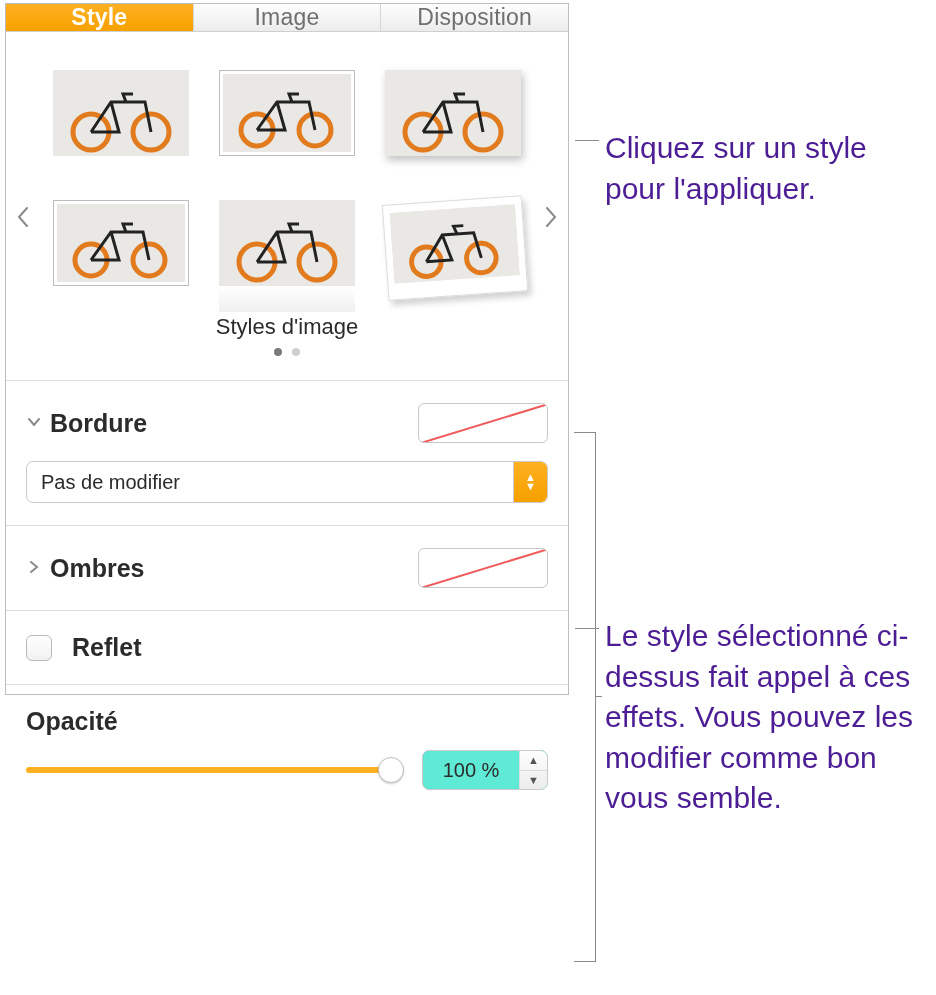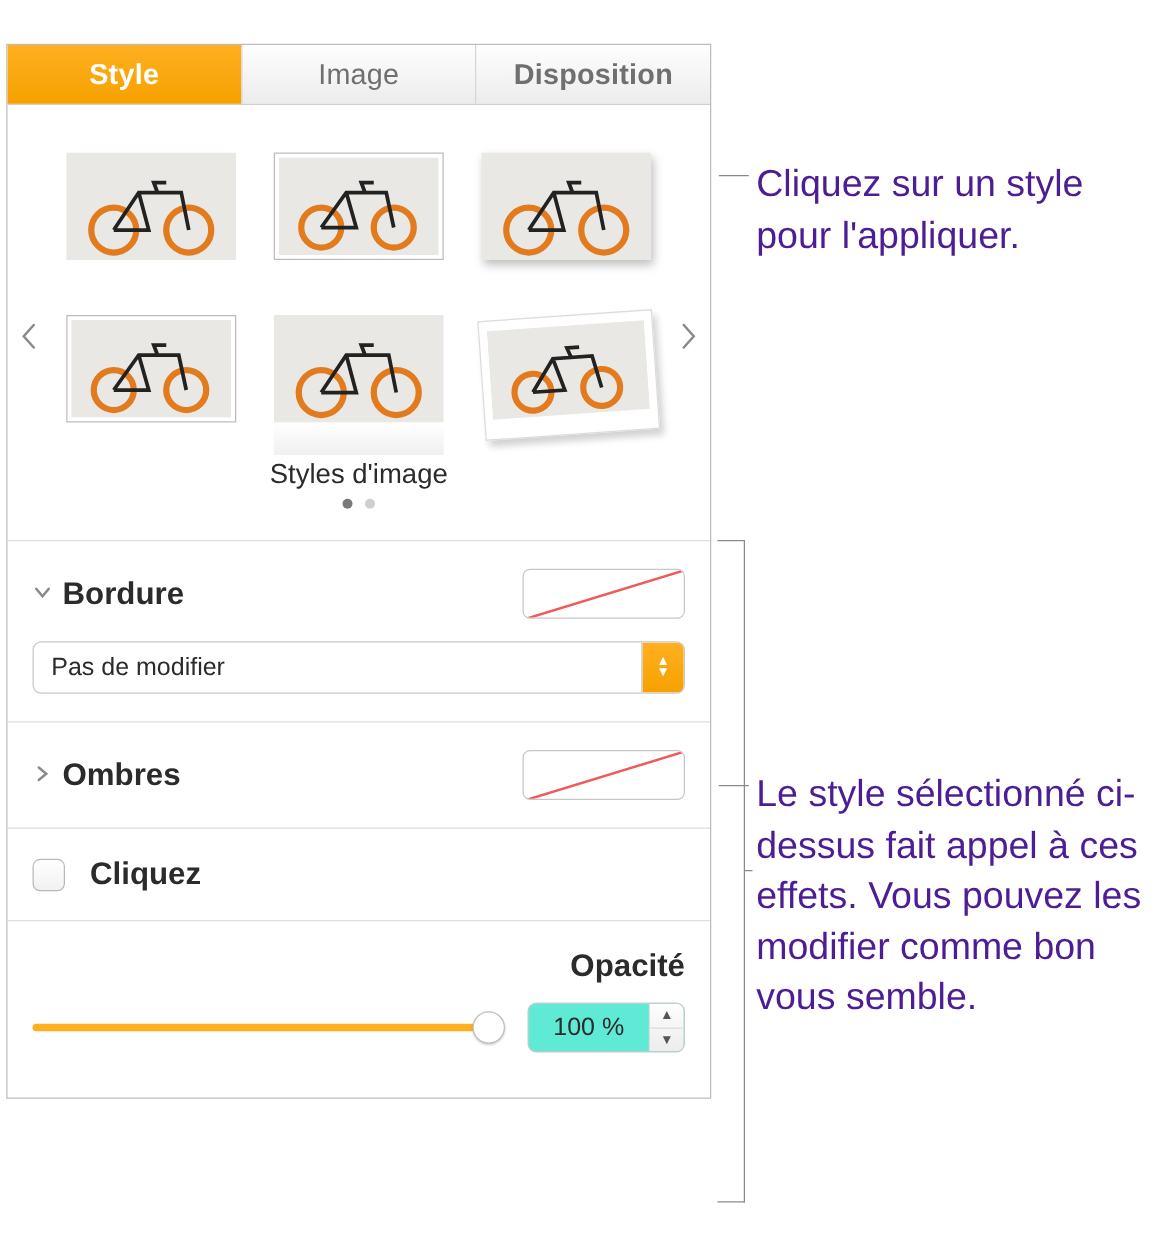--- a/index.html
+++ b/index.html
@@ -8,44 +8,44 @@
     font-family: -apple-system, "Helvetica Neue", Helvetica, Arial, sans-serif;
     background: #ffffff;
     color: #1d1d1f;
     width: 936px;
     height: 995px;
   }
   .root { position: relative; width: 936px; height: 995px; }
   .panel {
     position: absolute;
     left: 5px; top: 3px;
-    width: 564px; height: 844px;
+    width: 564px; height: 692px;
     border: 1px solid #bdbdbd;
     background: #ffffff;
-    display: flex; flex-direction: column; margin-top: 32px;
+    display: flex; flex-direction: column;
   }
   .tabs {
     display: flex;
     height: 48px;
     background: linear-gradient(#fefefe, #ececec);
     border-bottom: 1px solid #cfcfcf;
   }
   .tab {
     flex: 1 1 0;
     display: flex;
     align-items: center;
     justify-content: center;
     font-size: 23px;
     font-weight: 500;
     color: #6f6f6f;
     border-right: 1px solid #d6d6d6;
     cursor: default;
     letter-spacing: 0.2px;
   }
-  .tab:last-child { border-right: none; font-weight: bold; }
+  .tab:last-child { border-right: none; }
   .tab.active {
     background: linear-gradient(#ffb021, #f6a100);
     color: #ffffff;
     font-weight: 600;
   }
   .gallery-wrap { padding: 38px 0 6px 0; position: relative; }
   .gallery-nav {
     position: absolute;
     top: 155px;
     width: 34px; height: 60px;
@@ -310,27 +310,27 @@
           <span>Ombres</span>
         </div>
         <div class="none-swatch"></div>
       </div>
     </div>
 
     <div class="section">
       <div class="row1">
         <div class="sec-label" style="font-weight:600;">
           <span class="checkbox"></span>
-          <span>Cliquez</span>
+          <span>Reflet</span>
         </div>
       </div>
     </div>
 
     <div class="section" style="border-bottom:none;">
-      <div class="sec-label" style="gap:0;justify-content:flex-end;">
+      <div class="sec-label" style="gap:0;">
         <span>Opacité</span>
       </div>
       <div class="opacity-row">
         <div class="slider">
           <div class="track"></div>
           <div class="knob"></div>
         </div>
         <div class="stepper">
           <input type="text" value="100 %" style="">
           <div class="arrows">

